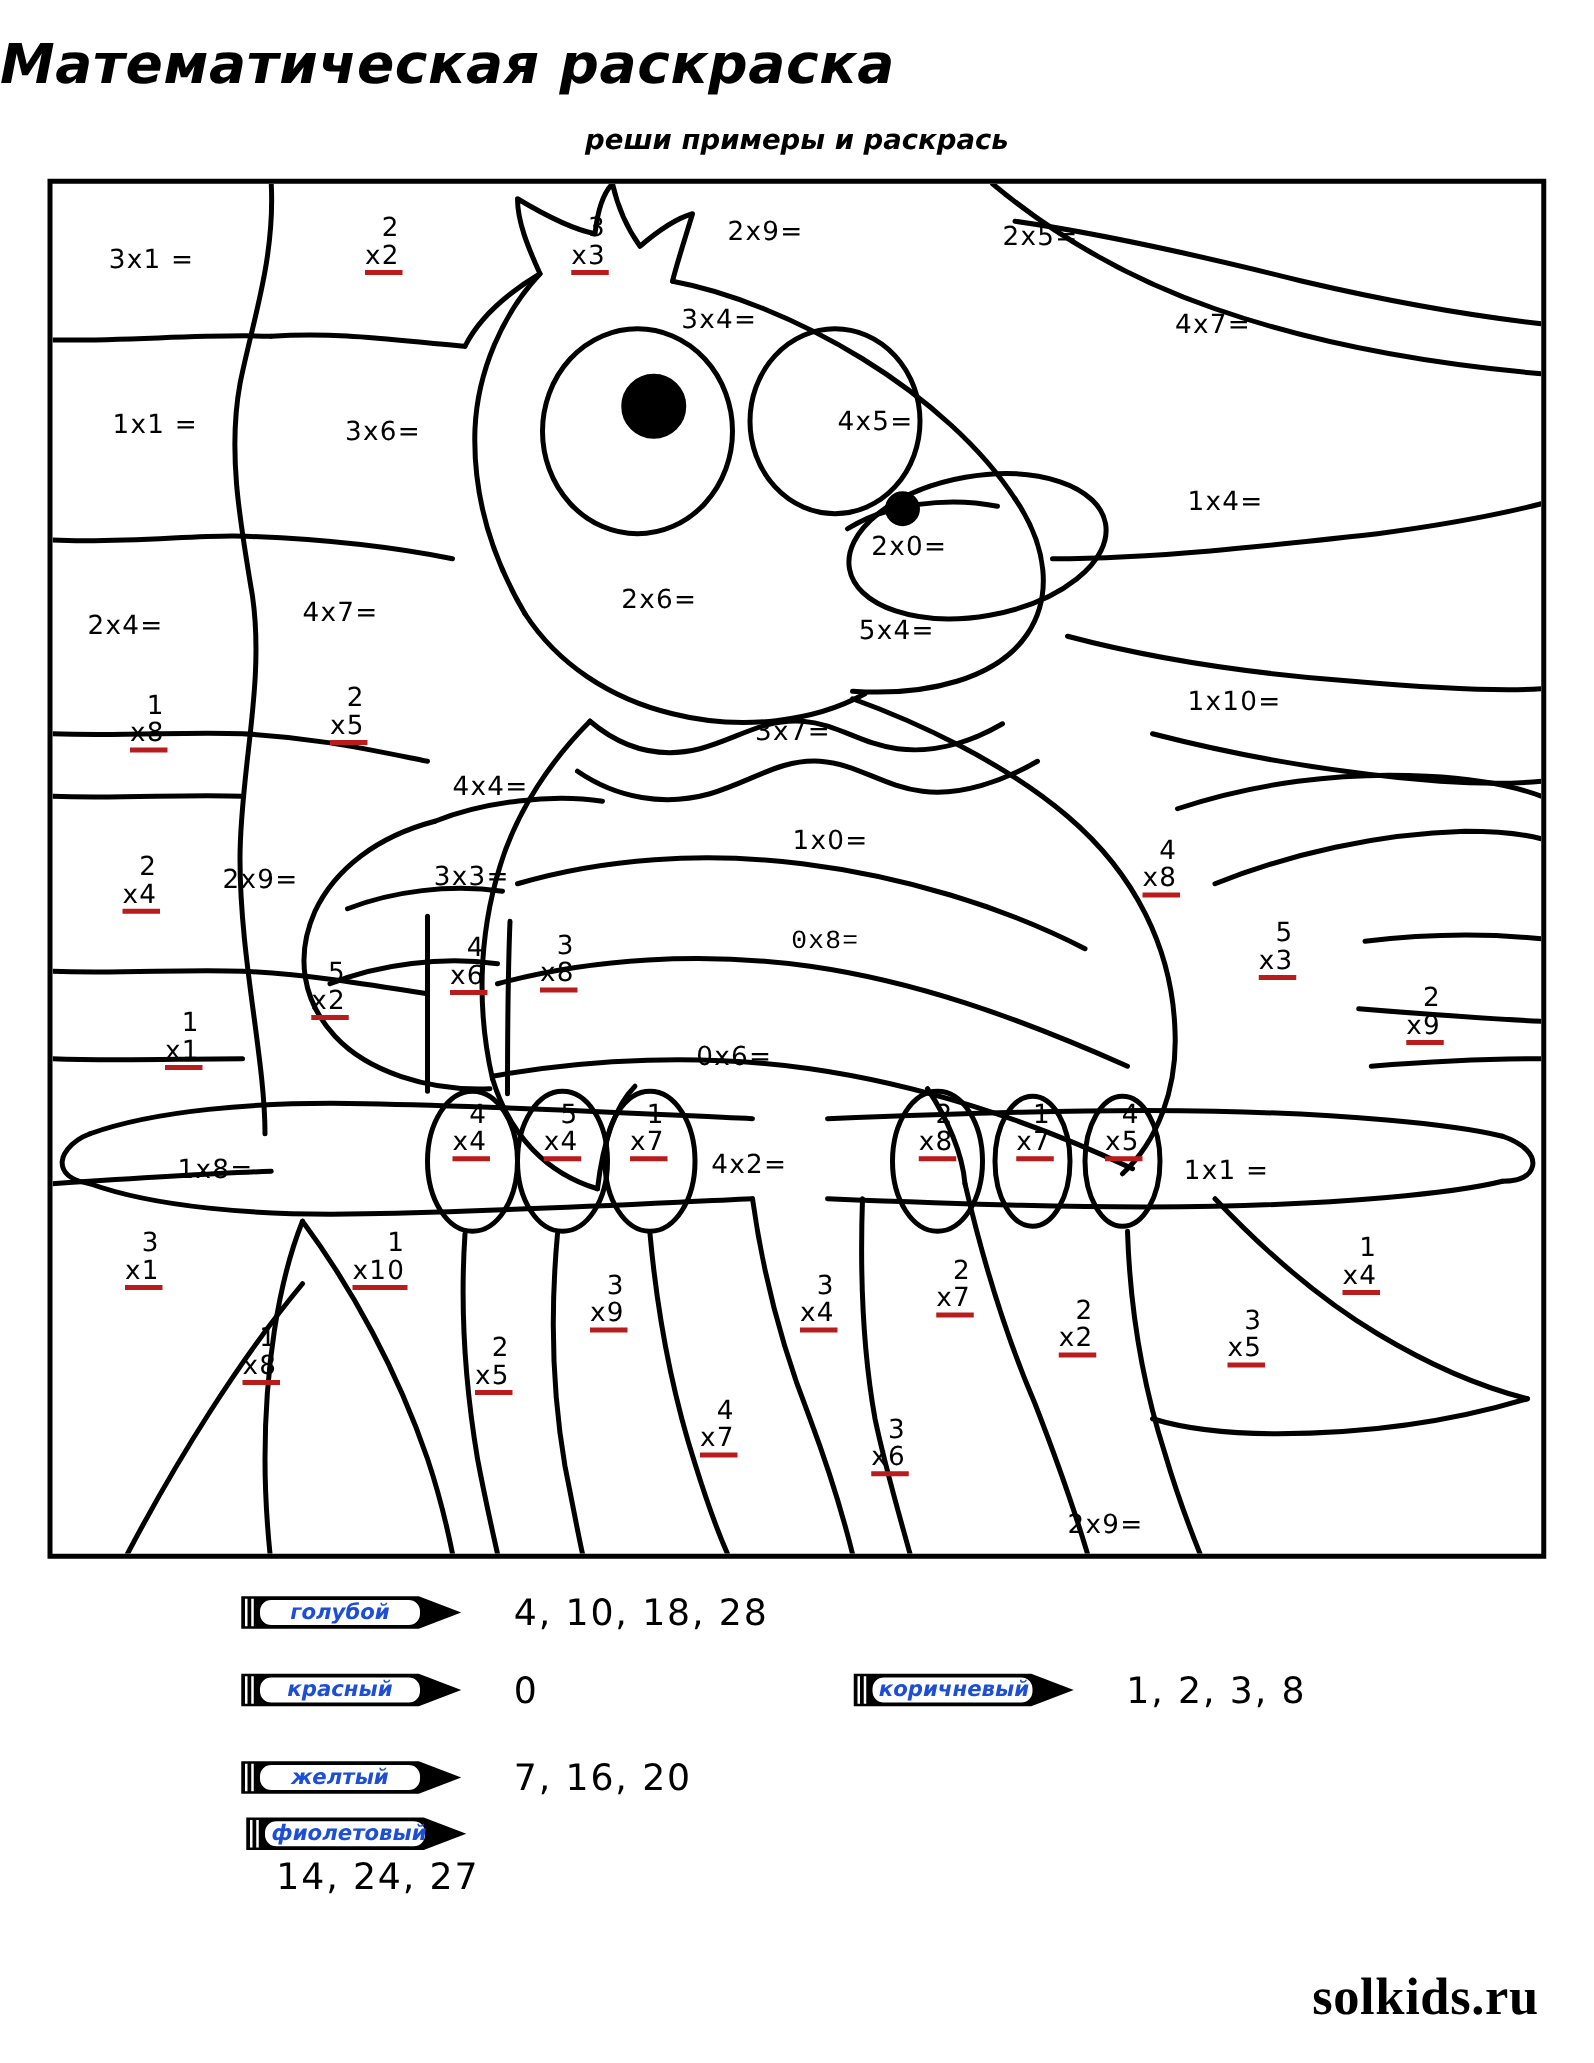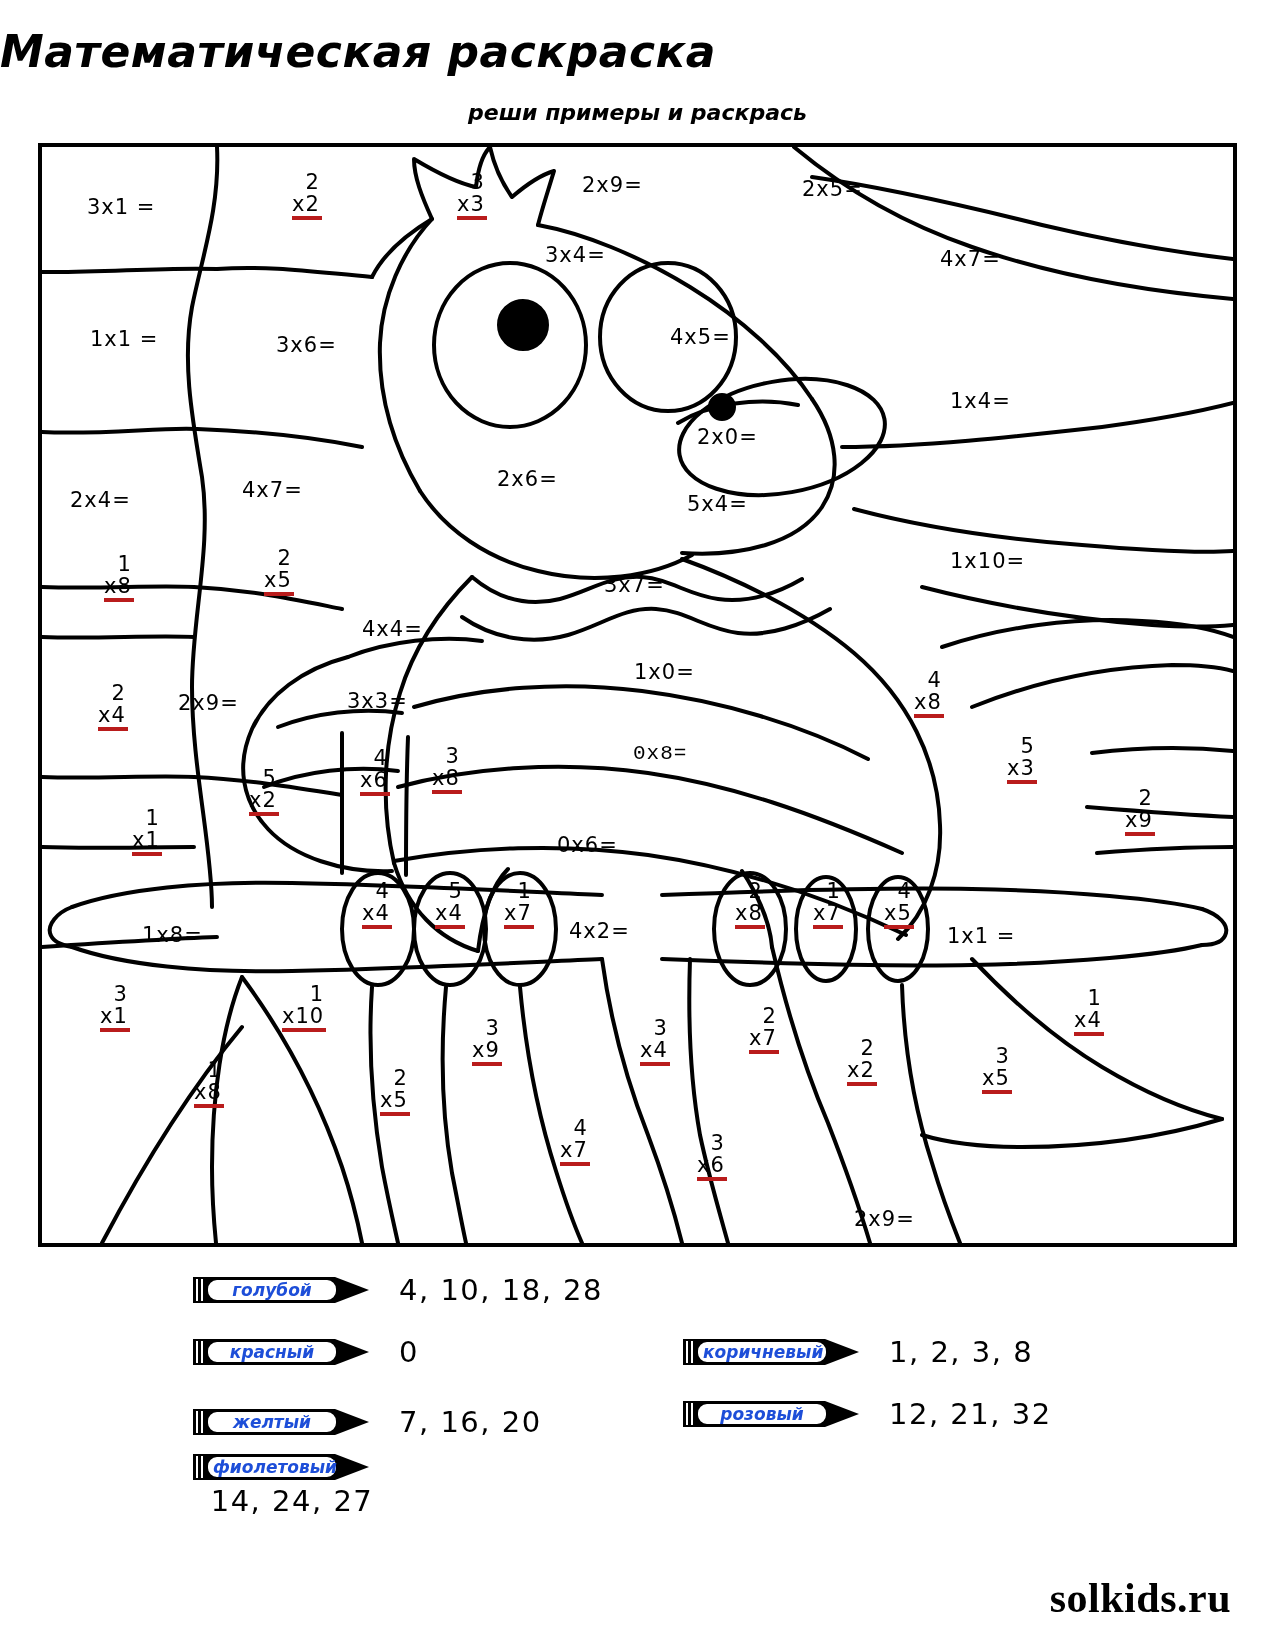--- a/index.html
+++ b/index.html
@@ -116,21 +116,21 @@
     height: 34px;
     line-height: 34px;
     text-align: center;
     font-family: "DejaVu Sans", sans-serif;
     font-style: italic;
     font-weight: bold;
     font-size: 17px;
     color: #1d4ed8;
   }
   .numbers {
-    margin-left: 24px;
+    margin-left: 36px;
     font-family: "DejaVu Sans", sans-serif;
     font-size: 29px;
     letter-spacing: 1.5px;
     white-space: nowrap;
   }
   .site {
     position: absolute;
     right: 44px;
     bottom: 28px;
     font-family: Liberation Serif, serif;
@@ -428,31 +428,20 @@
         <svg width="190" height="34" viewBox="0 0 190 34">
           <path d="M8 4 H150 L184 17 L150 30 H8 Z" fill="#000"></path>
           <rect x="22" y="6" width="130" height="22" rx="10" fill="#fff" stroke="#000" stroke-width="2"></rect>
           <path d="M12 6 V28 M17 6 V28" stroke="#fff" stroke-width="2"></path>
         </svg>
         <div class="cname">желтый</div>
       </div>
       <div class="numbers">7, 16, 20</div>
     </div>
 
-    <div class="legend-row" style="left:490px; top:124px;">
-      <div class="crayon">
-        <svg width="190" height="34" viewBox="0 0 190 34">
-          <path d="M8 4 H150 L184 17 L150 30 H8 Z" fill="#000"></path>
-          <rect x="22" y="6" width="130" height="22" rx="10" fill="#fff" stroke="#000" stroke-width="2"></rect>
-          <path d="M12 6 V28 M17 6 V28" stroke="#fff" stroke-width="2"></path>
-        </svg>
-        <div class="cname">розовый</div>
-      </div>
-      <div class="numbers">12, 21, 32</div>
-    </div>
 
     <div class="legend-row" style="left:0px; top:180px;flex-direction:column;">
       <div class="crayon">
         <svg width="190" height="34" viewBox="0 0 190 34">
           <path d="M8 4 H150 L184 17 L150 30 H8 Z" fill="#000"></path>
           <rect x="22" y="6" width="130" height="22" rx="10" fill="#fff" stroke="#000" stroke-width="2"></rect>
           <path d="M12 6 V28 M17 6 V28" stroke="#fff" stroke-width="2"></path>
         </svg>
         <div class="cname">фиолетовый</div>
       </div>

